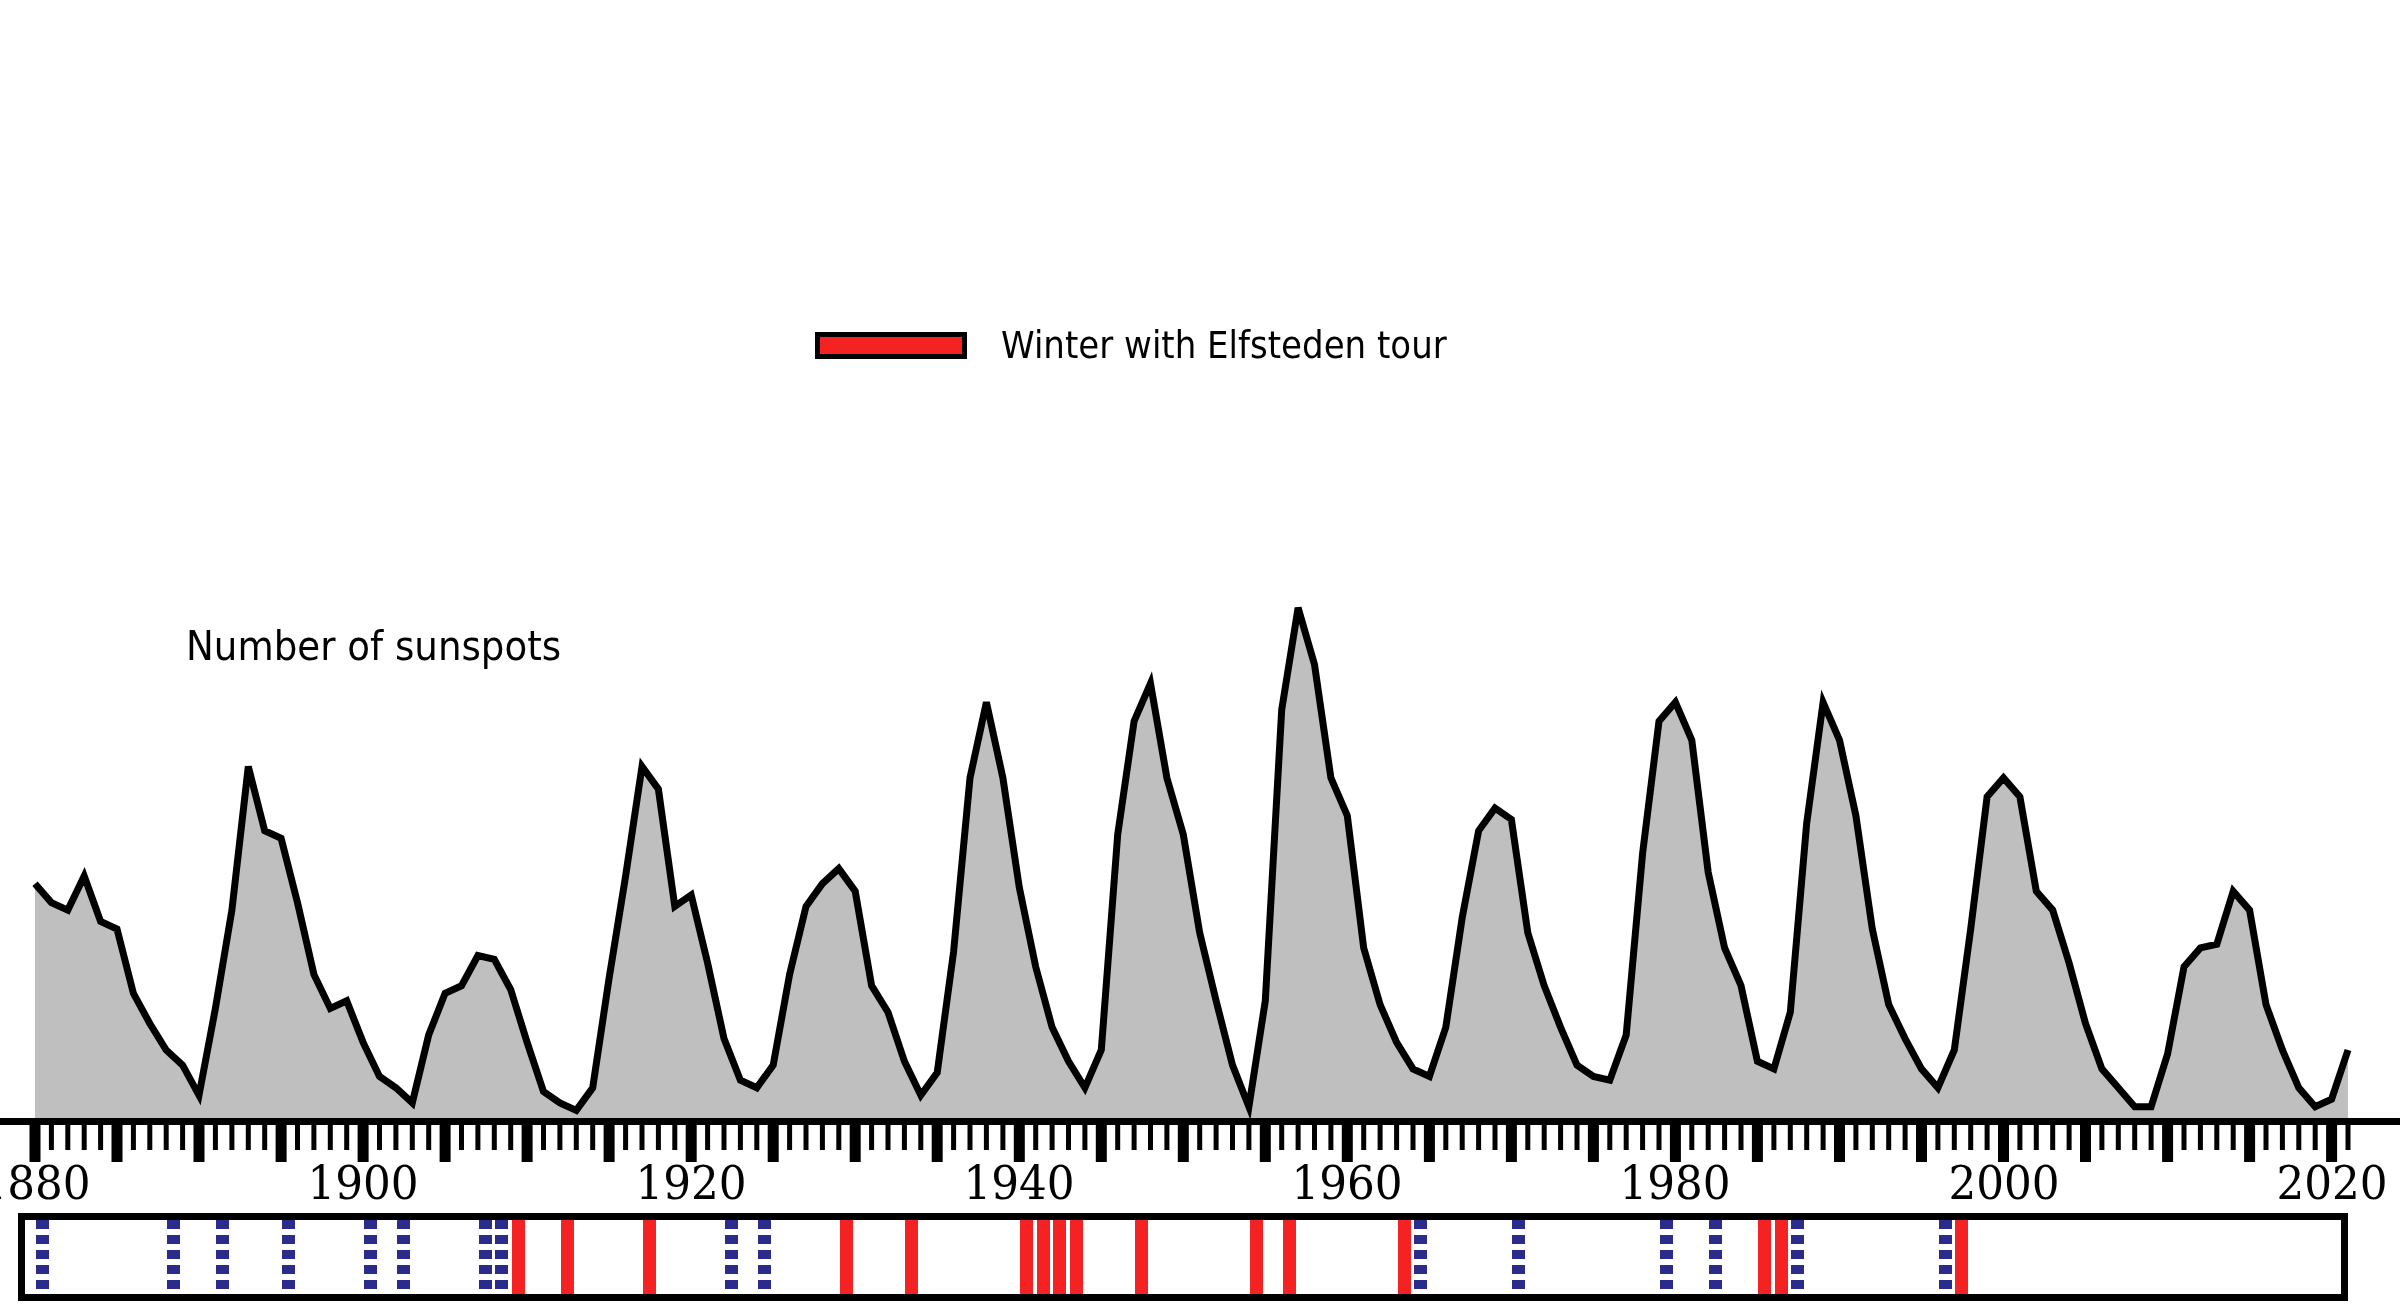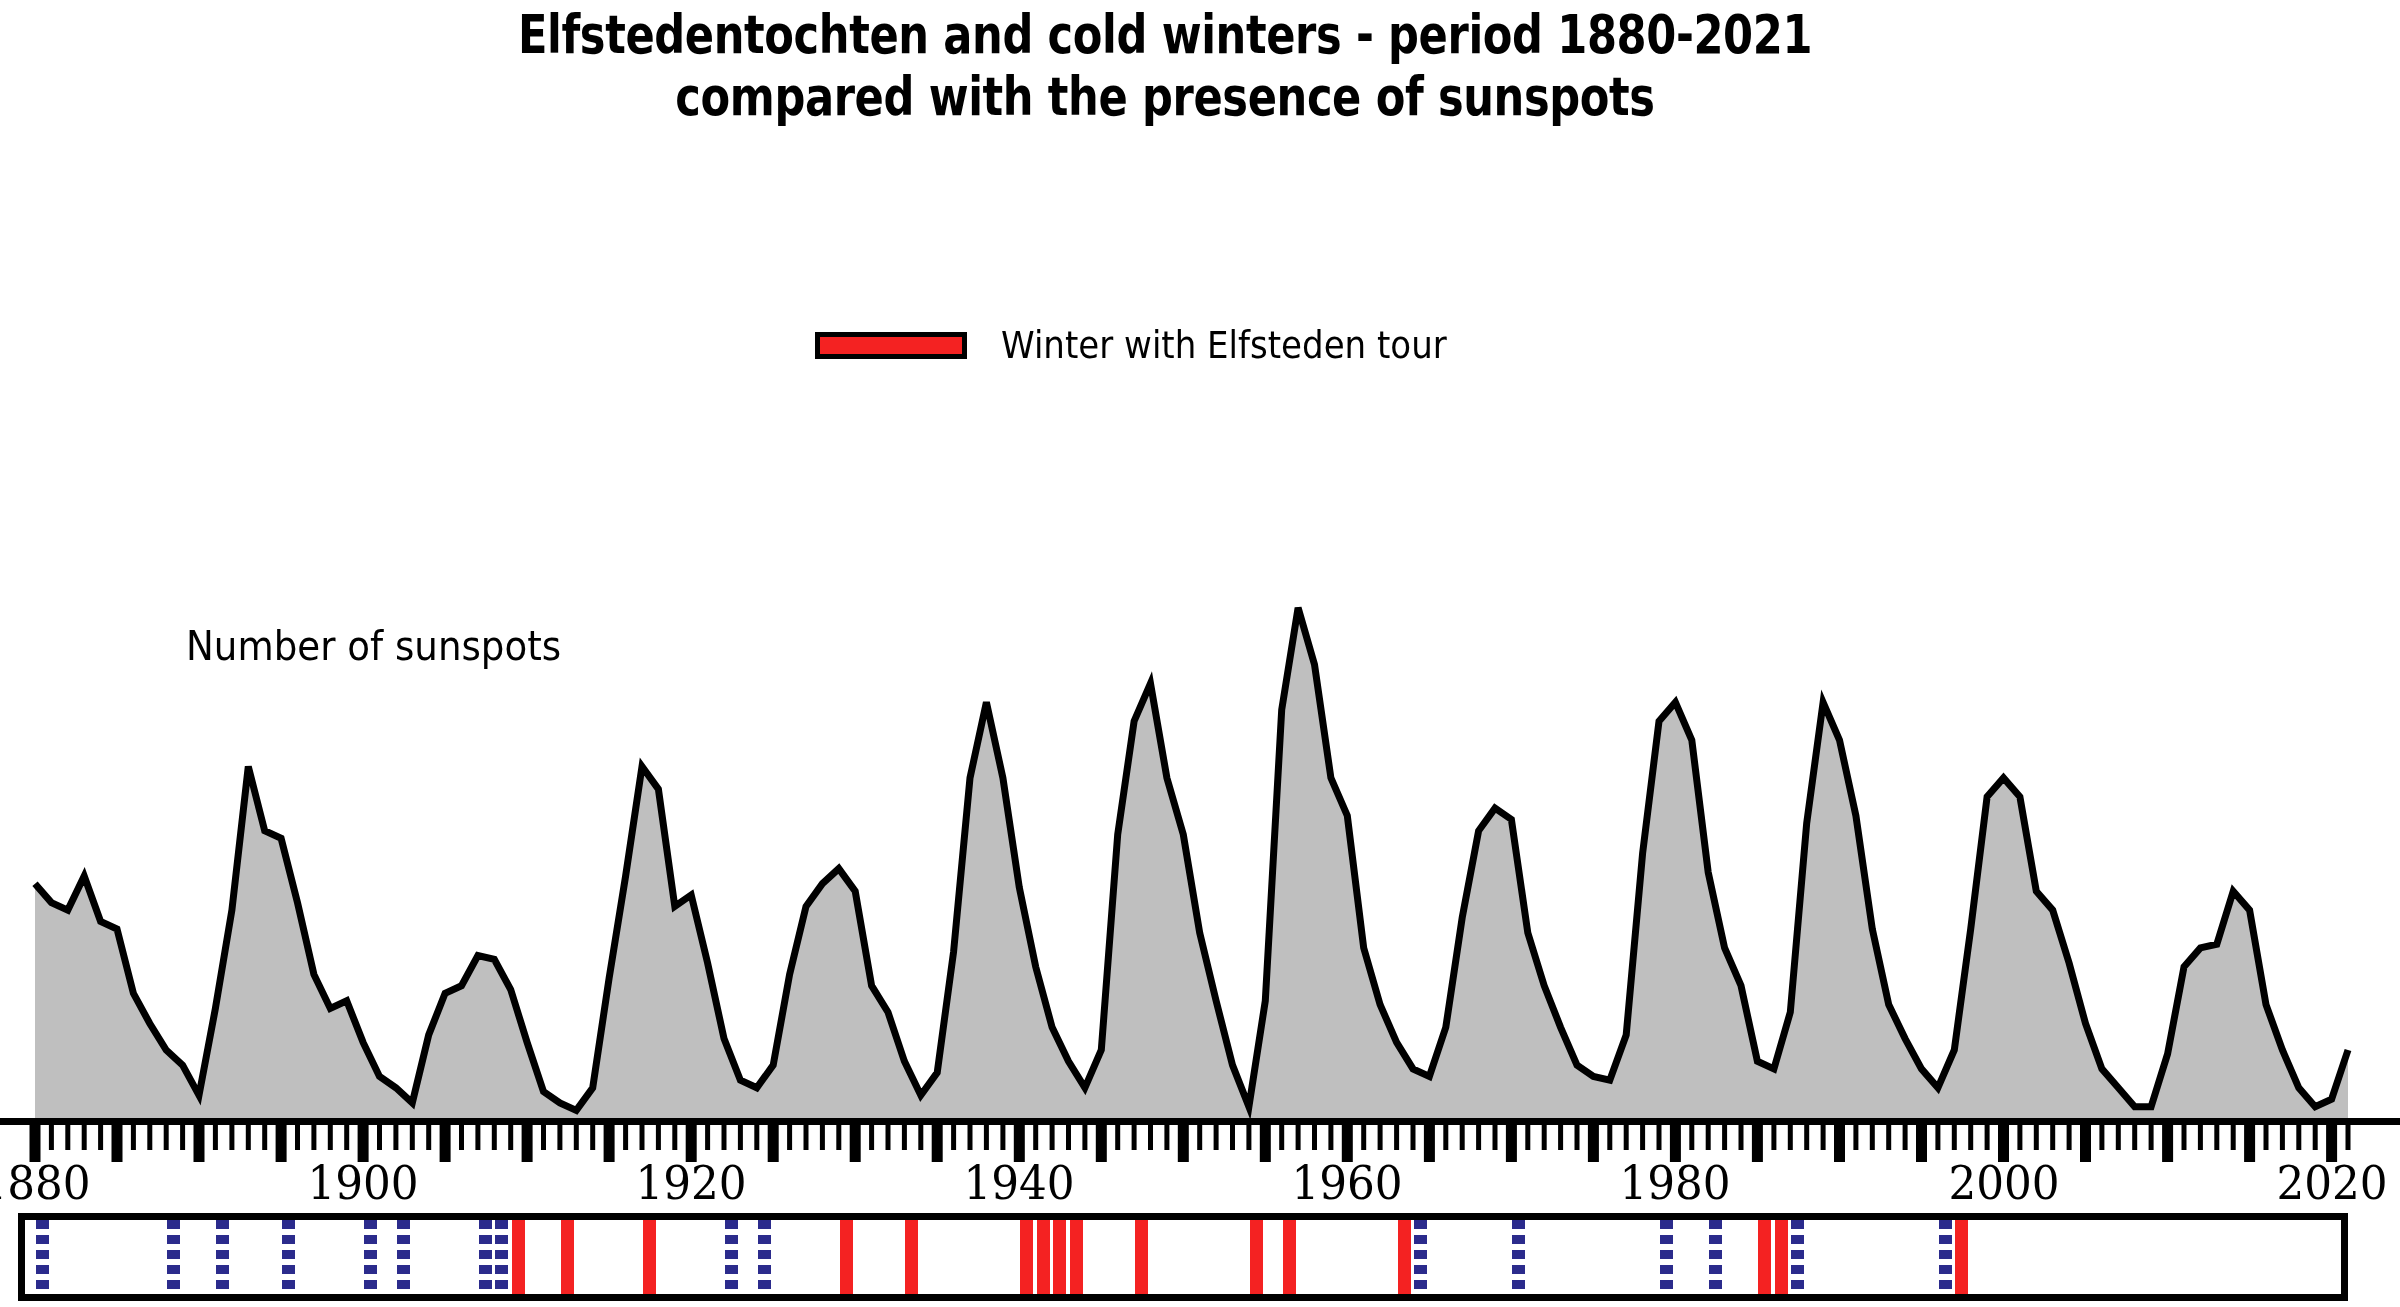--- a/index.html
+++ b/index.html
@@ -145,24 +145,20 @@
     );
     background-size: 100% 15px;
     background-repeat: repeat-y;
   }
 </style>
 </head>
 <body>
 
 <div id="stage">
 
-  <div class="title-block">
-    <div class="title-line">Elfstedentochten and cold winters  - period 1880-2021</div>
-    <div class="title-line">compared with the presence of sunspots</div>
-  </div>
 
   <div class="legend" id="legend">
       <div class="legend-row">
         <div class="legend-swatch" style="background: rgb(244, 34, 34);"></div>
         <div class="legend-label">Winter with Elfsteden tour</div>
       </div>
     </div>
 
   <div class="axis-label">Number of sunspots</div>
 

